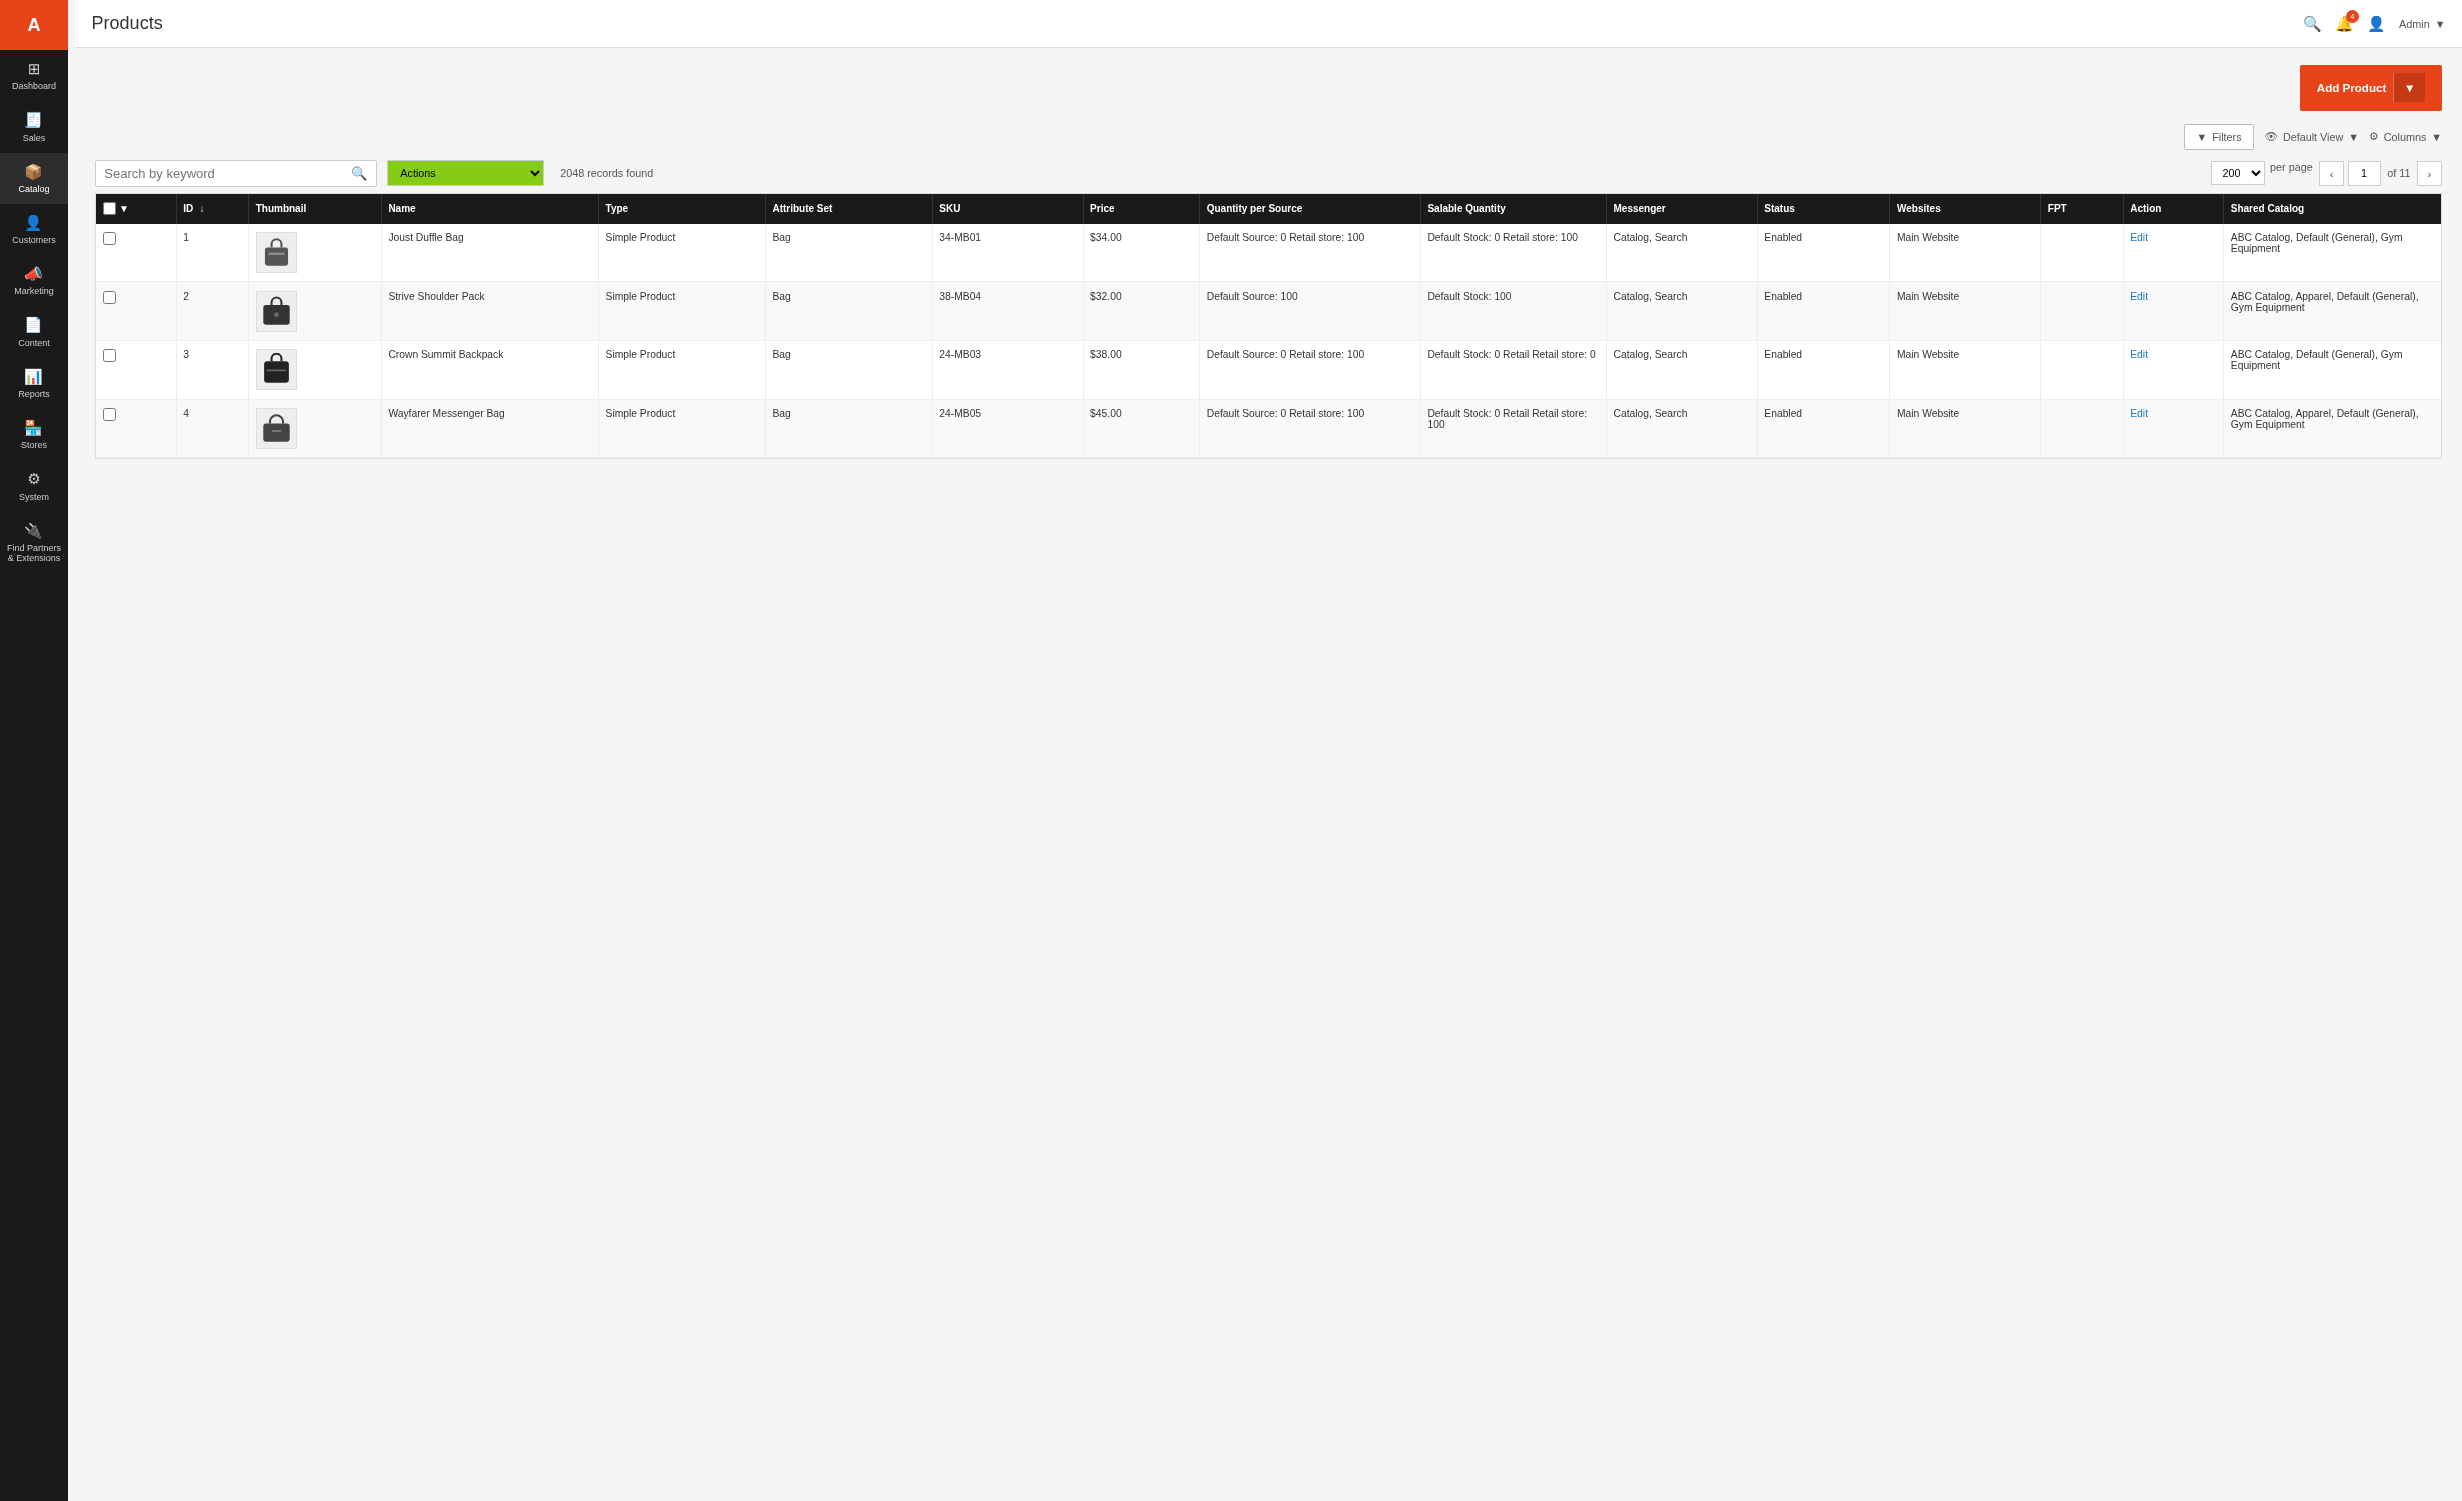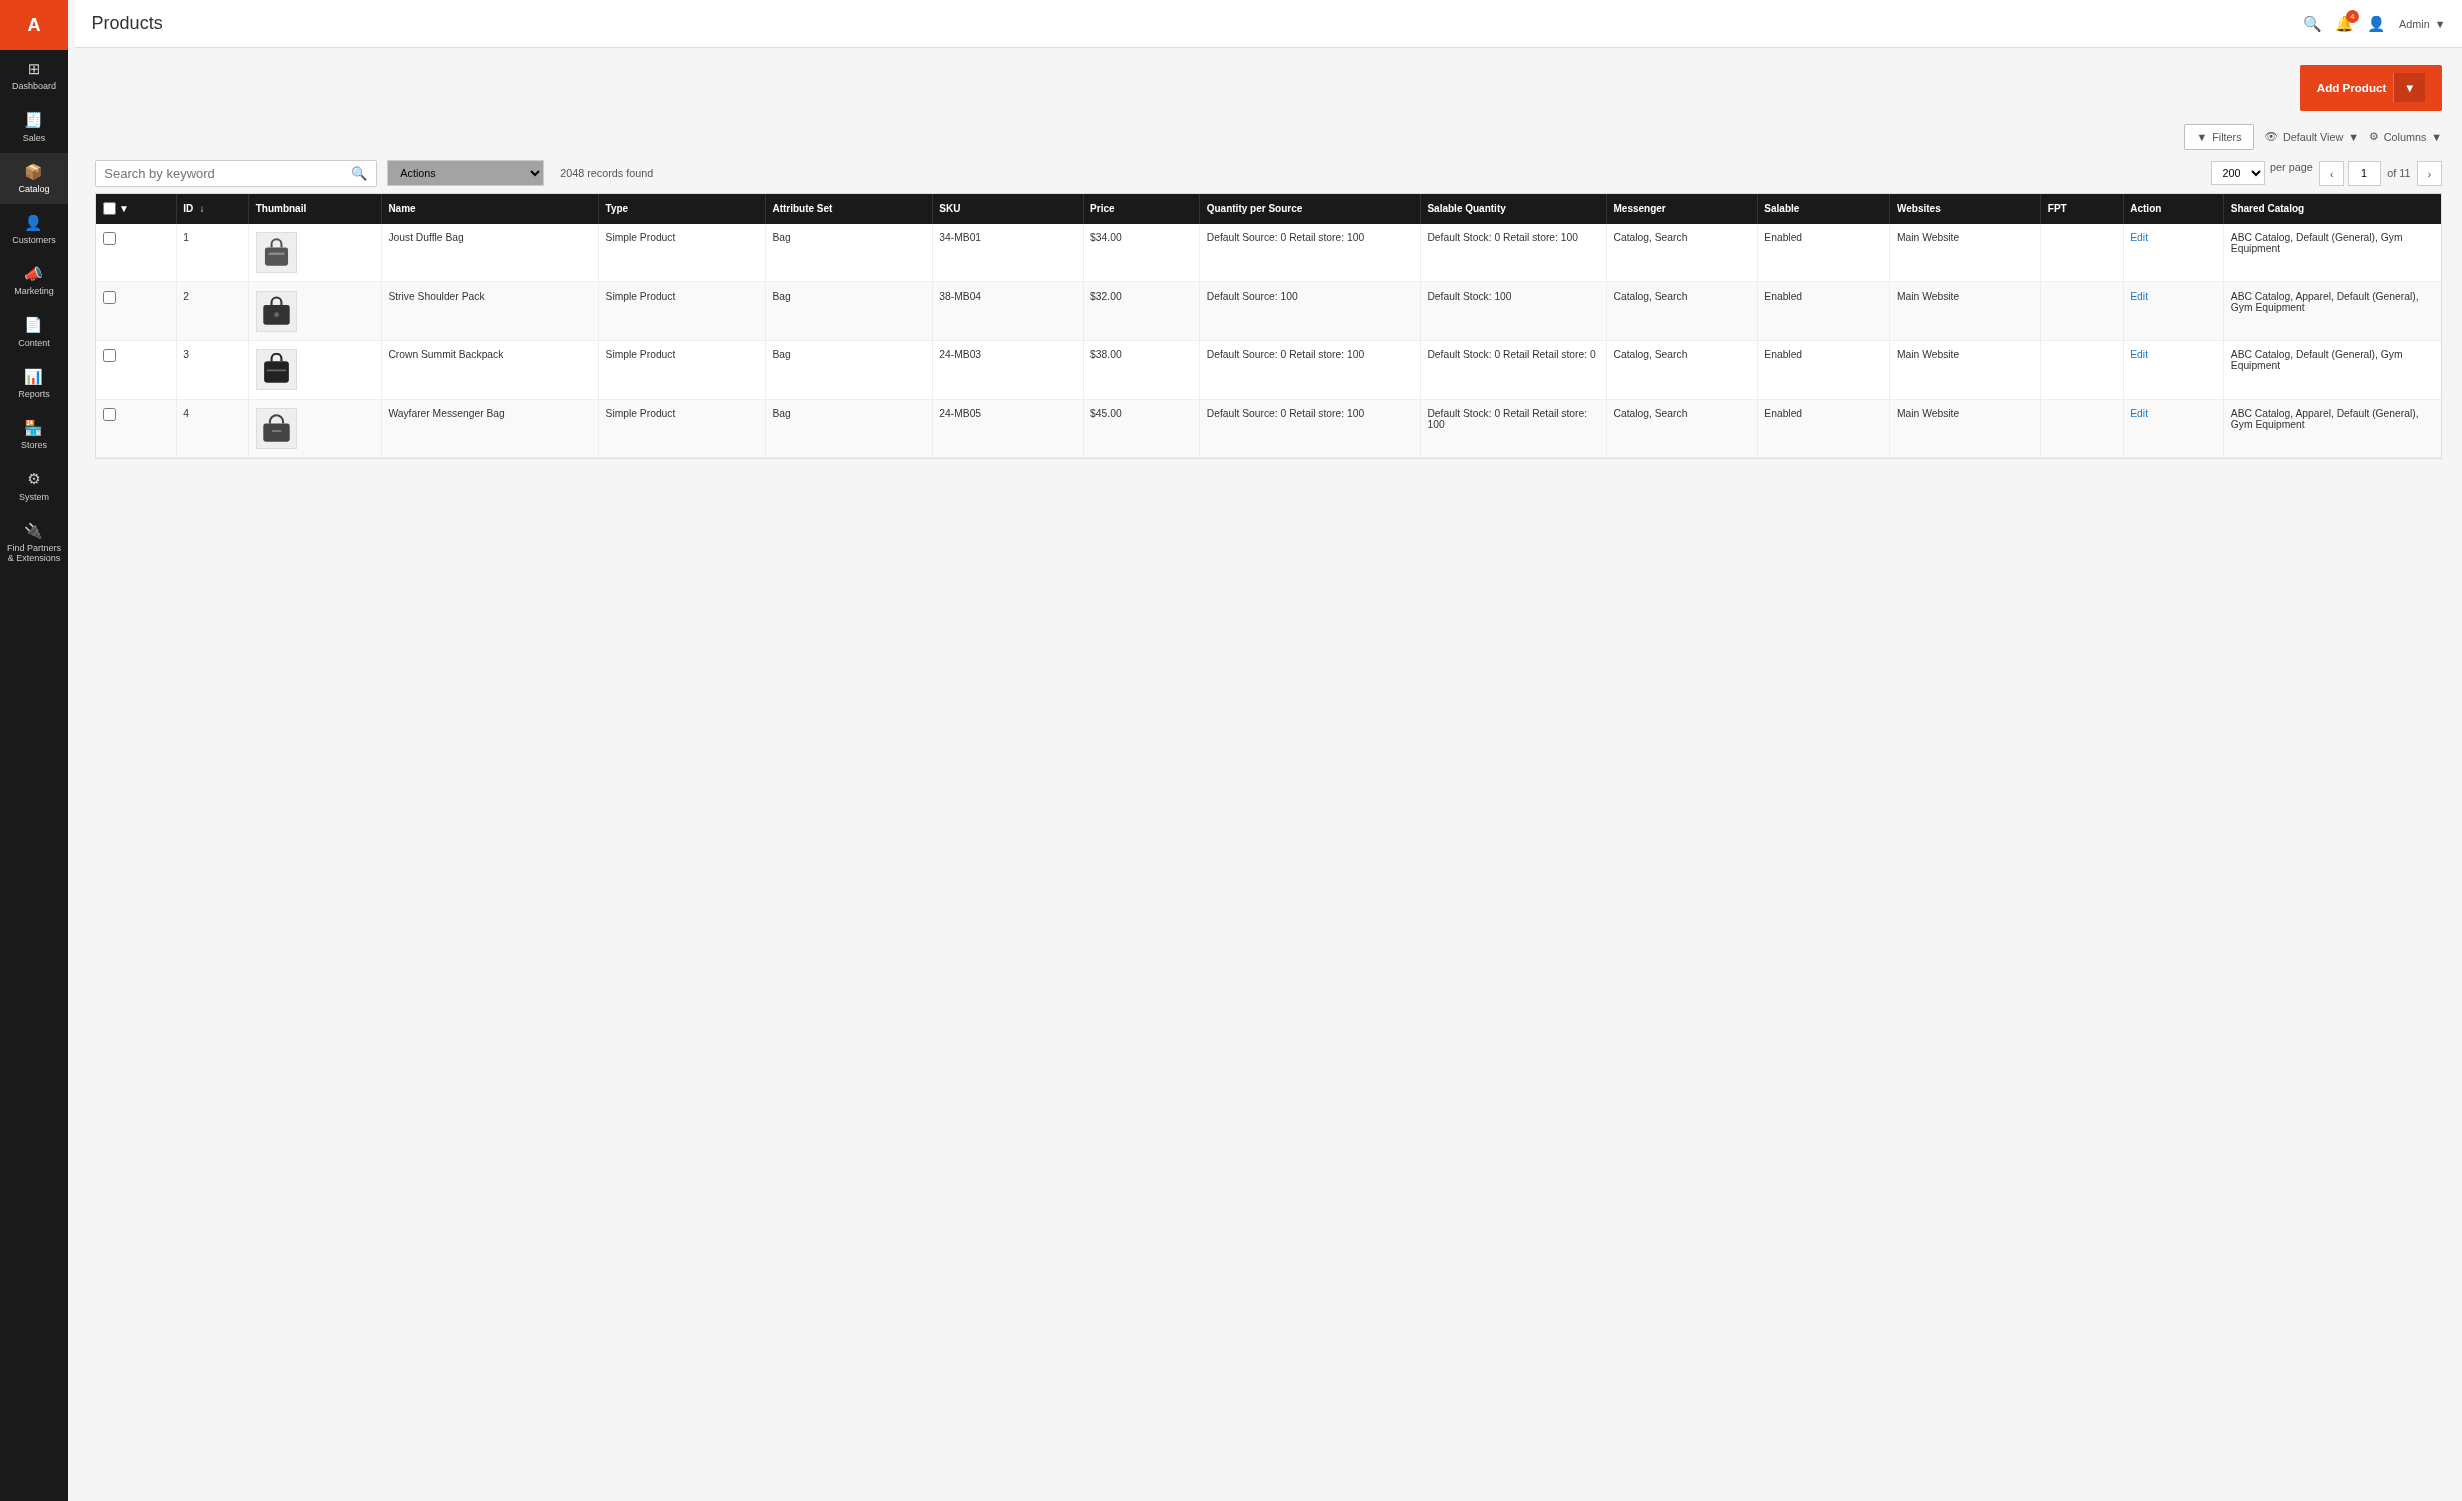--- a/index.html
+++ b/index.html
@@ -51,21 +51,21 @@
     .per-page-select { display: flex; align-items: flex-start; }
     .per-page-select select { border: 0.8px solid #ccc; padding: 4.1px 6.6px; font-size: 10.8px; background: #fff; cursor: pointer; }
     .per-page-label { margin-left: 5px; color: #555; }
     .page-nav { display: flex; align-items: center; gap: 3.3px; }
     .page-btn { border: 0.8px solid #ccc; background: #fff; width: 25px; height: 25px; cursor: pointer; display: flex; align-items: center; justify-content: center; font-size: 11.6px; color: #555; }
     .page-input { border: 0.8px solid #ccc; width: 33px; height: 25px; text-align: center; font-size: 10.8px; }
     .page-of { color: #555; margin: 0 3.3px; }
 
     
     .actions-select { display: flex; align-items: center; }
-    .actions-select select { border: 0.8px solid #ccc; padding: 5px 8.3px; font-size: 10.8px; background: #a3a3a3; cursor: pointer; min-width: 116px; }
+    .actions-select select { border: 0.8px solid #ccc; padding: 5px 8.3px; font-size: 10.8px; background: #84cc16; cursor: pointer; min-width: 116px; }
 
     
     .table-wrapper { background: #fff; border: 0.8px solid #ddd; overflow-x: auto; }
     table { width: 100%; border-collapse: collapse; font-size: 10.3px; }
     thead tr { background: #1a1a1a; color: #fff; }
     thead th { padding: 8.3px 6.6px; text-align: left; font-weight: 600; font-size: 10px; border-right: 0.8px solid #333; white-space: nowrap; }
     thead th:last-child { border-right: none; }
     tbody tr { border-bottom: 0.8px solid #eee; }
     tbody tr:nth-child(even) { background: #f9f9f9; }
     tbody td { padding: 8.3px 6.6px; vertical-align: top; border-right: 0.8px solid #eee; }
@@ -263,21 +263,21 @@
             <th class="col-qty">
               <span>Quantity per Source</span>
             </th>
             <th class="col-salable">
               <span>Salable Quantity</span>
             </th>
             <th class="col-vis">
               <span>Messenger</span>
             </th>
             <th class="col-status">
-              <span>Salable</span>
+              <span>Status</span>
             </th>
             <th class="col-websites">
               <span>Websites</span>
             </th>
             <th class="col-fpt">
               <span>FPT</span>
             </th>
             <th class="col-action">
               <span>Action</span>
             </th>

